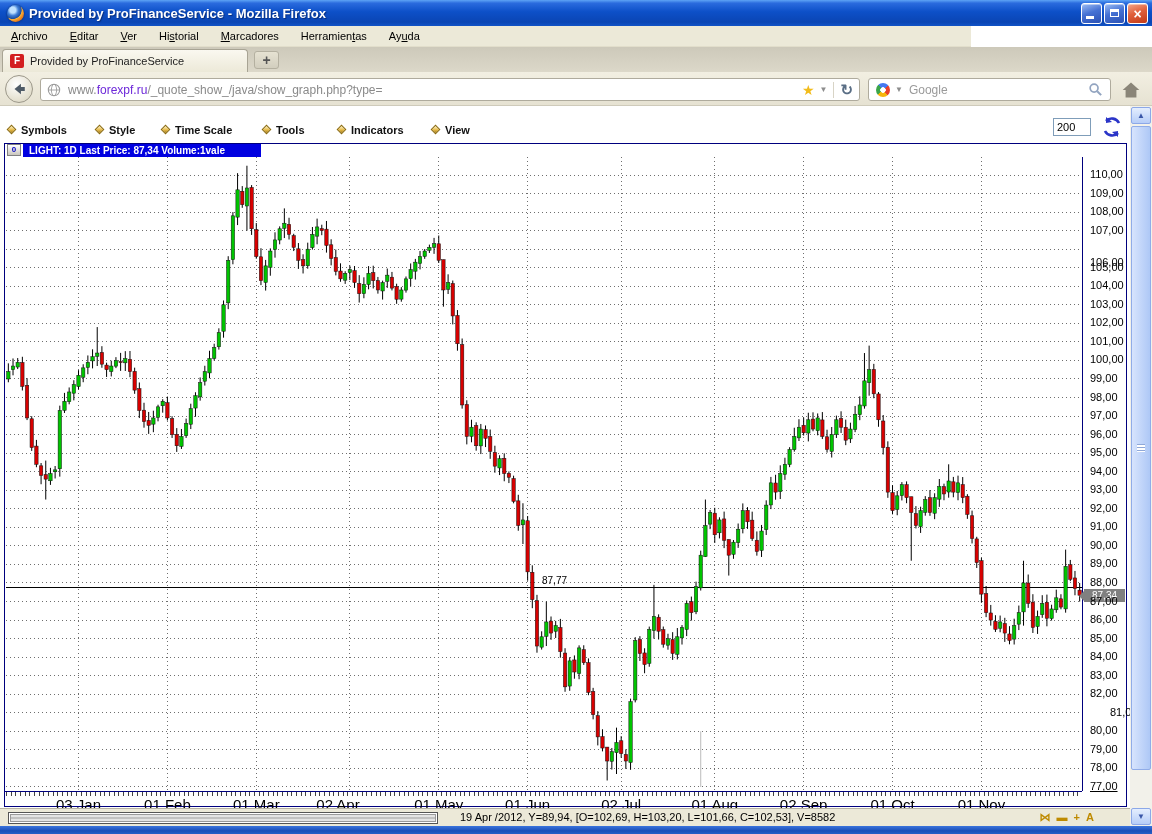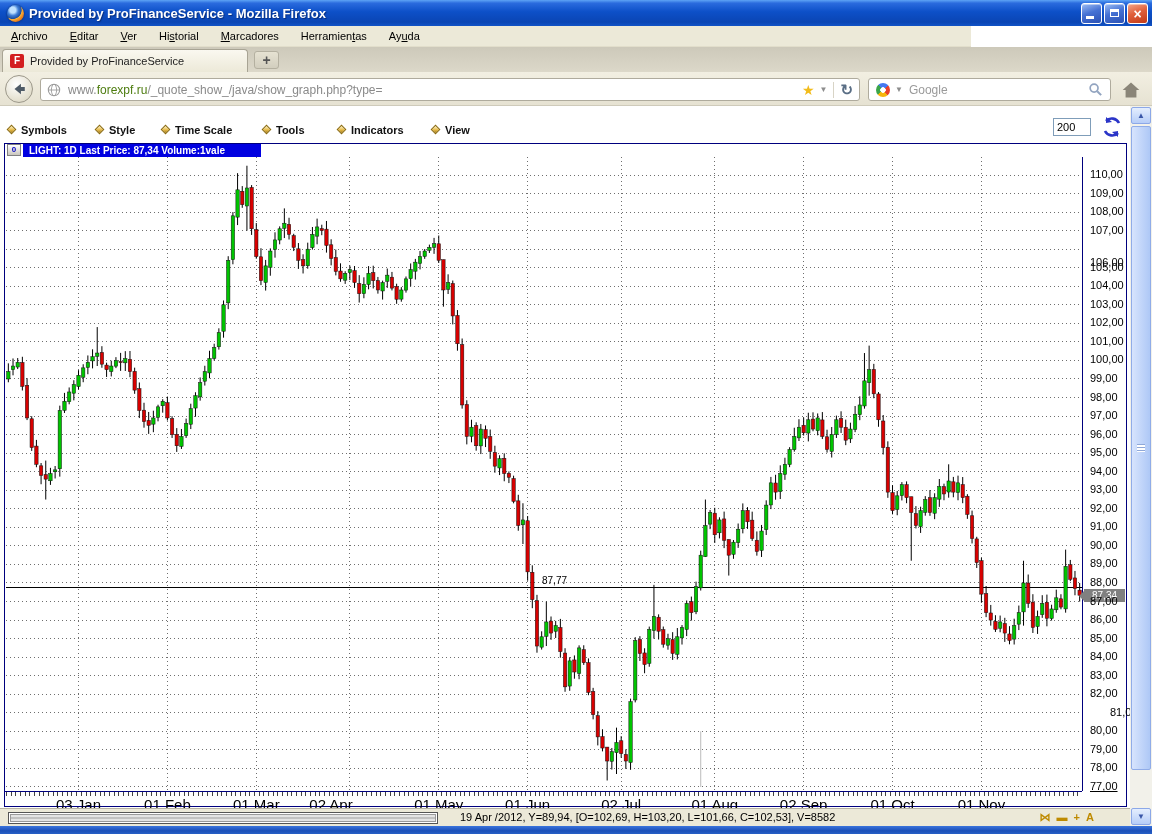--- a/index.html
+++ b/index.html
@@ -41,21 +41,21 @@
 
   .navbar { position:absolute; left:0; top:72px; width:1152px; height:34px;
     background:linear-gradient(180deg,#F2EFE2,#E6E2D2); border-bottom:1px solid #CFCBBB; }
   .back-btn { position:absolute; left:5px; top:3px; width:28px; height:28px; border-radius:50%;
     border:1px solid #9C988A; background:radial-gradient(circle at 40% 32%,#FFFFFF,#E3DFCE 70%,#D0CCBA);
     display:flex; align-items:center; justify-content:center; }
   .url-field { position:absolute; left:40px; top:6px; width:820px; height:23px; background:#fff;
     border:1px solid #AFAB9D; border-radius:3px; display:flex; align-items:center; padding:0 6px; }
   .globe { width:14px; height:14px; flex:0 0 auto; margin-right:7px; }
   .url-text { font-size:12px; color:#8A8A8A; white-space:nowrap; overflow:hidden; flex:1; }
-  .url-text .domain { color:#4d7c0f; }
+  .url-text .domain { color:#6d28d9; }
   .url-icons { display:flex; align-items:center; flex:0 0 auto; }
   .star-icon { color:#F2BC1B; font-size:14px; line-height:14px; }
   .sep-v { width:1px; height:16px; background:#D8D4C6; margin:0 6px; }
   .caret { color:#8D8D8D; font-size:8px; margin-left:5px; }
   .reload-icon { color:#5A6E85; font-size:15px; font-weight:bold; line-height:15px; }
   .search-field { position:absolute; left:868px; top:6px; width:243px; height:23px; background:#fff;
     border:1px solid #AFAB9D; border-radius:3px; display:flex; align-items:center; padding:0 7px; }
   .gball { width:14px; height:14px; border-radius:50%; flex:0 0 auto;
     background:radial-gradient(circle,#fff 0 2.5px,rgba(255,255,255,0) 3px),
       conic-gradient(from -40deg,#4478F0 0 25%,#E8402A 0 50%,#F6B50B 0 75%,#3BA54A 0); }
@@ -1243,21 +1243,21 @@
         <div class="ylab" style="top: 567.35px;">80,00</div>
         <div class="ylab" style="top: 585.895px;">79,00</div>
         <div class="ylab" style="top: 604.44px;">78,00</div>
         <div class="ylab" style="top: 623px; text-decoration: underline;">77,00</div>
       </div>
     <div class="datestrip" id="datestrip">
       <div class="ticks"></div>
     <div class="xlab" style="left: 73.513px;">03 Jan</div>
         <div class="xlab" style="left: 162.4px;">01 Feb</div>
         <div class="xlab" style="left: 251.287px;">01 Mar</div>
-        <div class="xlab" style="left: 326px;">02 Apr</div>
+        <div class="xlab" style="left: 333px;">02 Apr</div>
         <div class="xlab" style="left: 433.739px;">01 May</div>
         <div class="xlab" style="left: 522.626px;">01 Jun</div>
         <div class="xlab" style="left: 616.191px;">02 Jul</div>
         <div class="xlab" style="left: 709.757px;">01 Aug</div>
         <div class="xlab" style="left: 798.643px;">02 Sep</div>
         <div class="xlab" style="left: 887.53px;">01 Oct</div>
         <div class="xlab" style="left: 976.417px;">01 Nov</div>
       </div>
   </div>
 </div>

